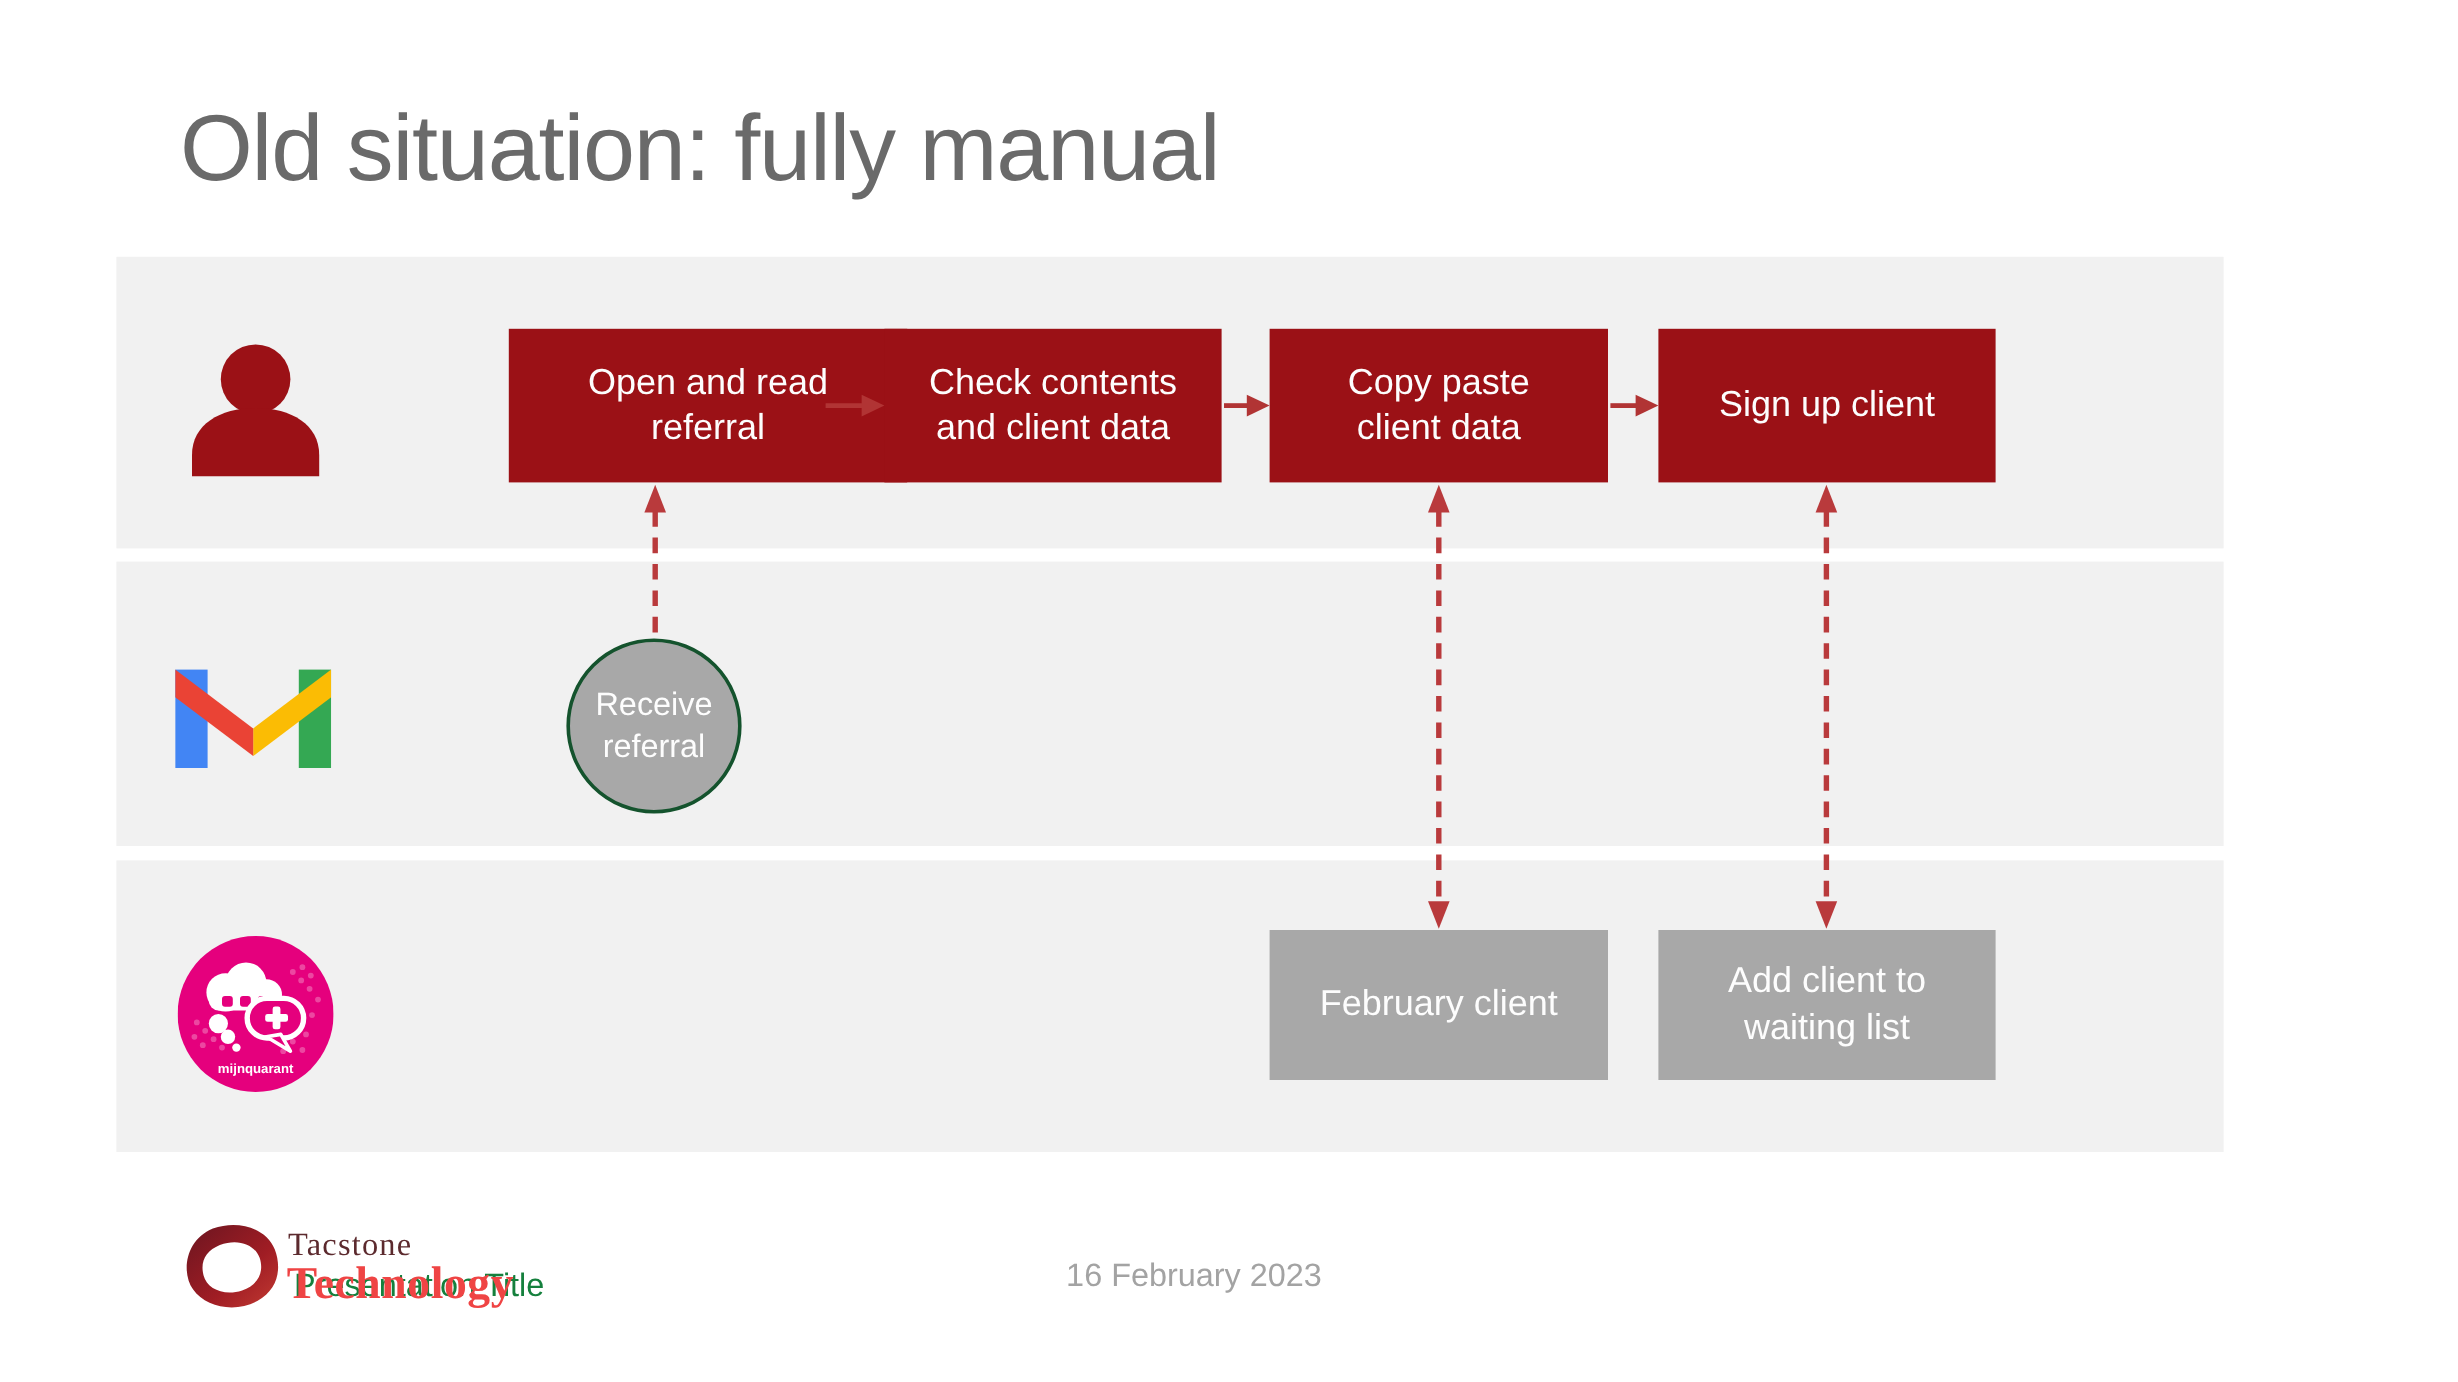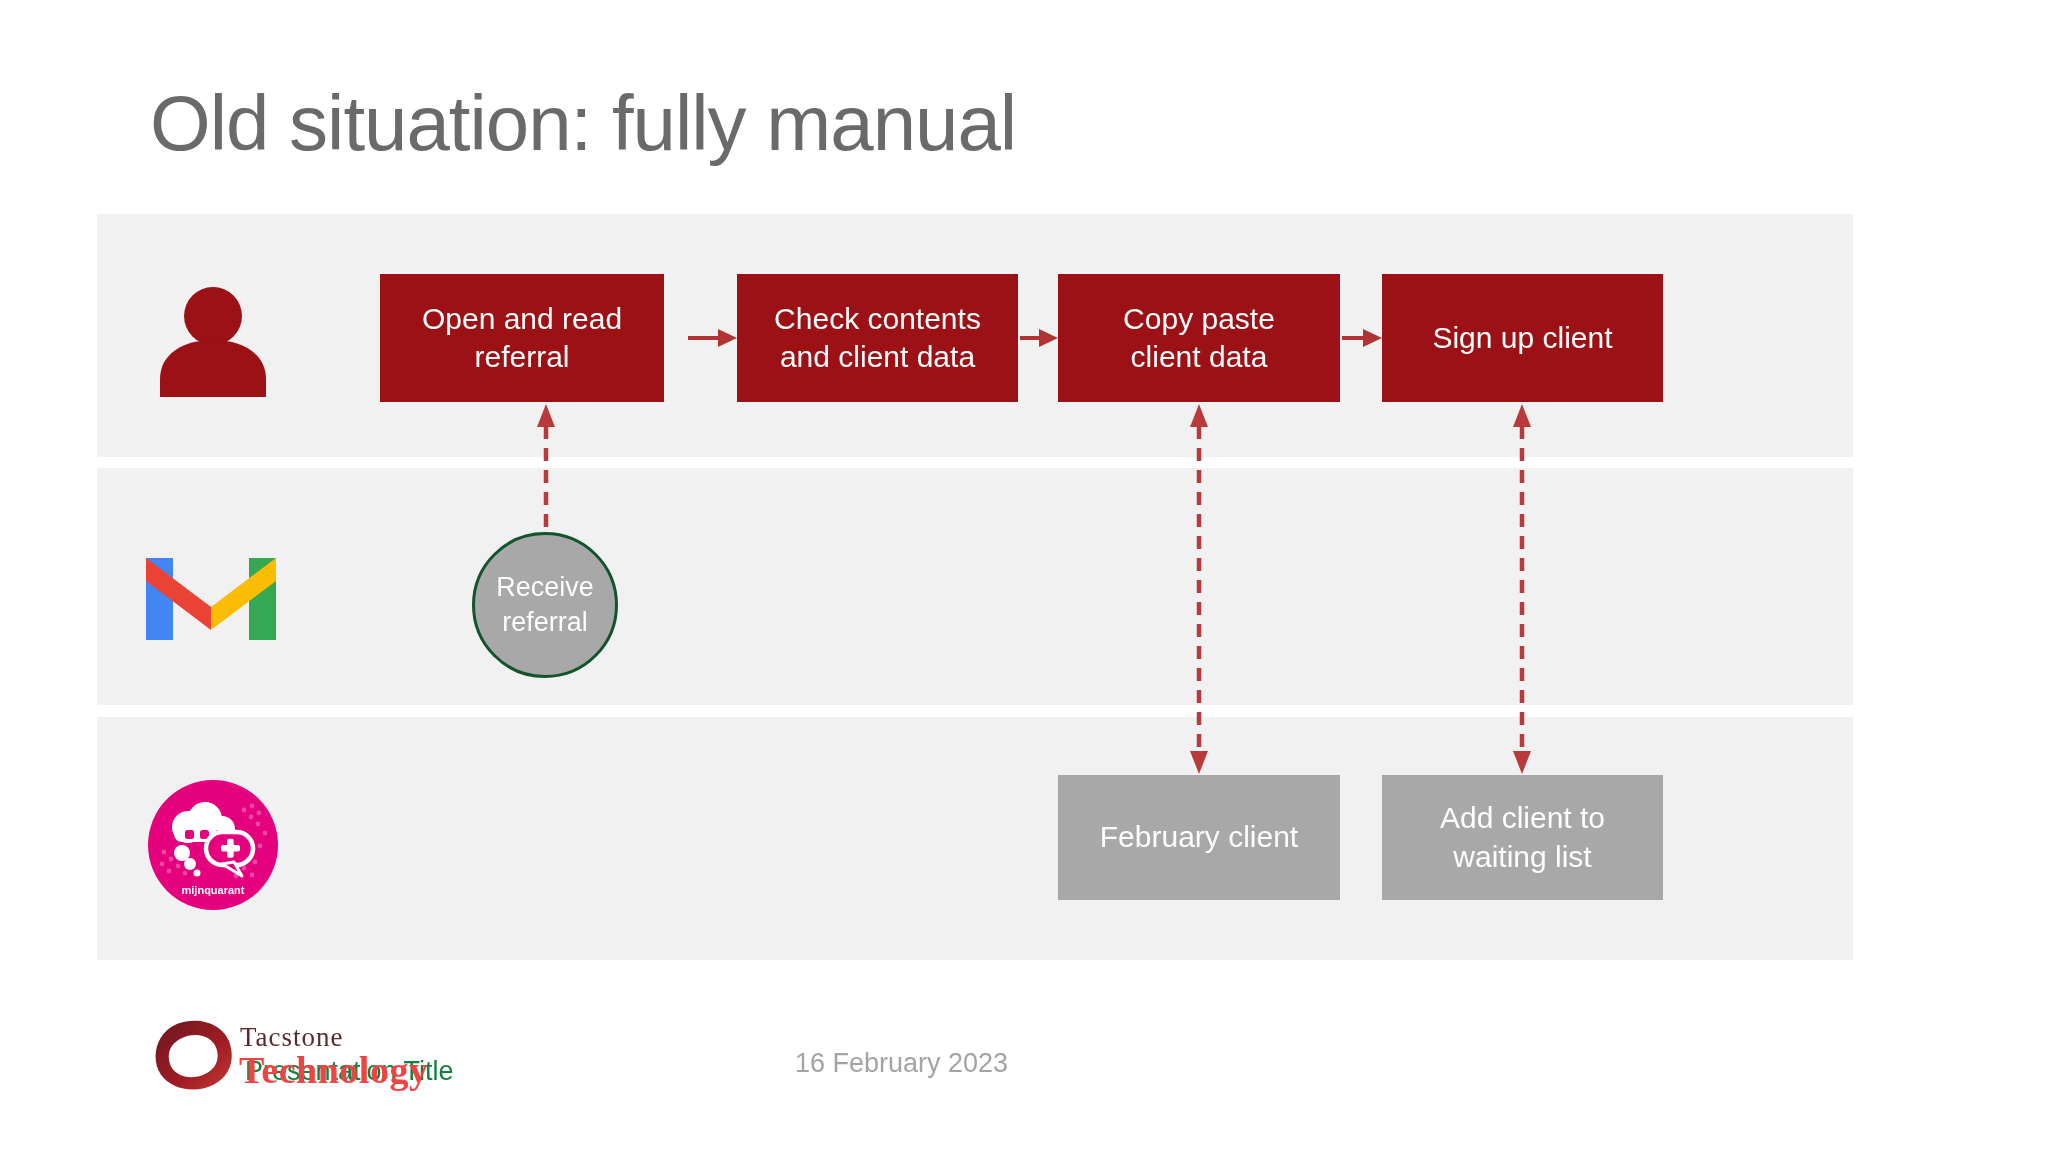--- a/index.html
+++ b/index.html
@@ -8,37 +8,37 @@
   .title{position:absolute;left:150px;top:78px;font-size:78px;font-weight:400;color:#6a6a6a;
          letter-spacing:-1px;white-space:nowrap;}
   .lane{position:absolute;left:97px;width:1756px;background:#f1f1f1;}
   .lane1{top:214px;height:243px;}
   .lane2{top:468px;height:237px;}
   .lane3{top:717px;height:243px;}
   .stepbox{position:absolute;display:flex;align-items:center;justify-content:center;
            text-align:center;color:#fdfdfd;font-size:30px;line-height:1.27;}
   .redbox{top:274px;height:128px;background:#9b1116;padding:0 26px;box-sizing:border-box;}
   .graybox{top:775px;height:125px;background:#a8a8a8;padding:0 26px;box-sizing:border-box;}
-  .bx1{left:380px;width:284px;}
+  .bx1{left:424px;width:332px;}
   .bx2{left:737px;width:281px;}
   .bx3{left:1058px;width:282px;}
   .bx4{left:1382px;width:281px;}
   .circle{position:absolute;left:472px;top:532px;width:146px;height:146px;border-radius:50%;
           background:#a8a8a8;border:3px solid #14532d;box-sizing:border-box;
           display:flex;align-items:center;justify-content:center;text-align:center;
           color:#fdfdfd;font-size:27px;line-height:1.3;padding:0 18px;}
   .icon{position:absolute;}
   svg{display:block;}
   .overlay{position:absolute;left:0;top:0;width:2048px;height:1152px;pointer-events:none;}
   .footer-brand1{position:absolute;left:240px;top:1022px;font-family:"Liberation Serif","DejaVu Serif",serif;
           font-size:27px;color:#5c2a2e;letter-spacing:1px;z-index:3;}
   .footer-brand2{position:absolute;left:239px;top:1048px;font-family:"Liberation Serif","DejaVu Serif",serif;
           font-size:38px;font-weight:bold;color:#ef4444;letter-spacing:0.5px;z-index:3;}
   .footer-ph{position:absolute;left:245px;top:1056px;font-size:27px;color:#15803d;z-index:2;white-space:nowrap;}
-  .footer-date{position:absolute;left:795px;top:1048px;width:400px;text-align:left;
+  .footer-date{position:absolute;left:795px;top:1048px;width:400px;text-align:center;
           font-size:27px;color:#a3a3a3;z-index:2;}
 </style>
 </head>
 <body>
 
 <div class="stage">
 
   <div class="title">Old situation: fully manual</div>
 
   <div class="lane lane1"></div>

